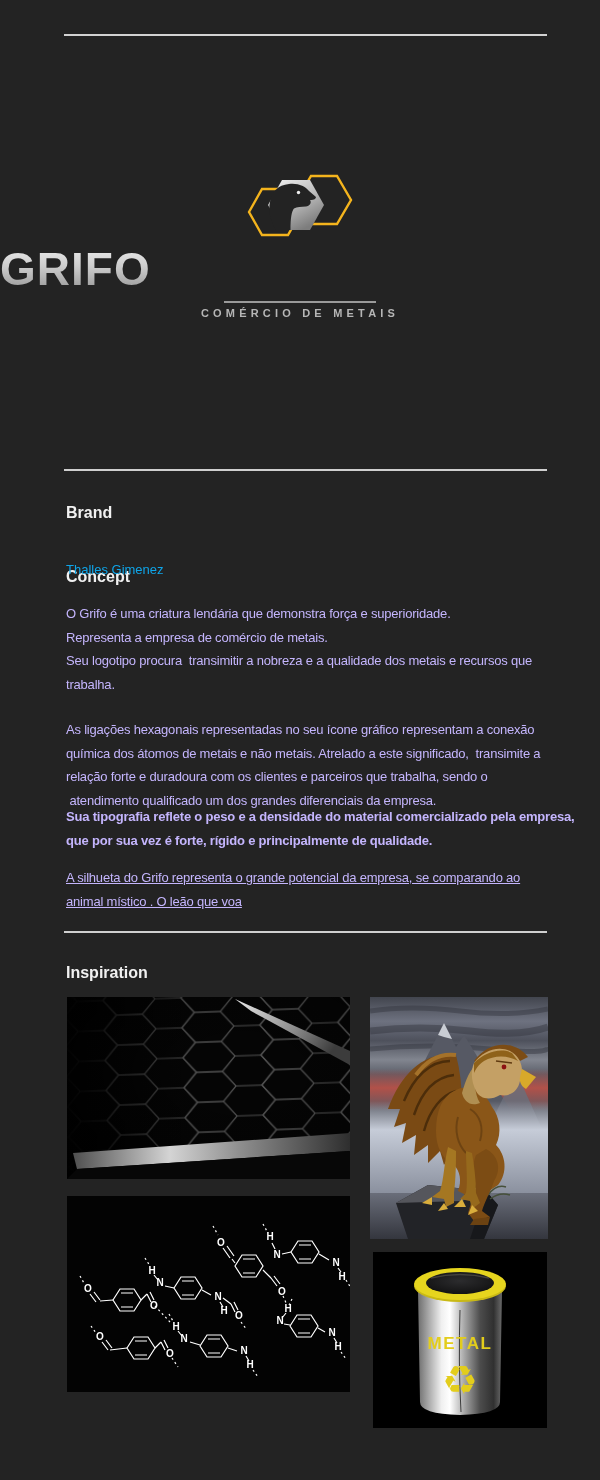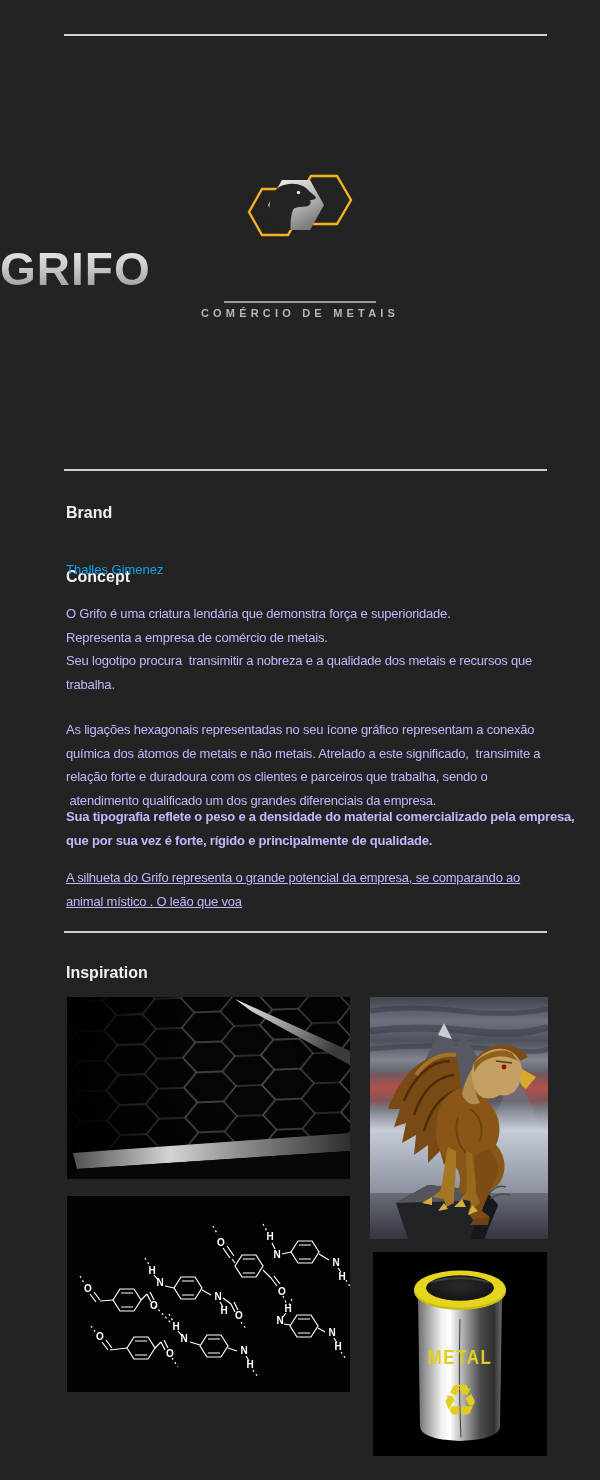--- a/index.html
+++ b/index.html
@@ -22,21 +22,21 @@
   .concept-label{top:544px;}
   .insp-heading{top:940px;}
   .author{position:absolute;left:66px;top:562px;font-size:13px;color:#0ea5e9;}
   .para{position:absolute;left:66px;font-size:13px;line-height:23.5px;color:#c4b5fd;
     white-space:pre;letter-spacing:-0.2px;}
   .p1{top:602px;} .p2{top:703px;margin-top:15px;} .p3{top:805px;font-weight:bold;} .p4{top:866px;text-decoration:underline;}
   .img-card{position:absolute;overflow:hidden;}
   .img-grille{left:67px;top:997px;width:283px;height:182px;}
   .img-griffin{left:370px;top:997px;width:178px;height:242px;}
   .img-molecule{left:67px;top:1196px;width:283px;height:196px;}
-  .img-bin{left:373px;top:1252px;width:174px;height:204px;}
+  .img-bin{left:373px;top:1252px;width:174px;height:176px;}
   .img-card svg{display:block;width:100%;height:100%;}
 </style>
 </head>
 <body>
 
 <div class="page">
 
   <div class="hline top-line"></div>
 
   <svg class="logo-icon" viewBox="0 0 120 90">

